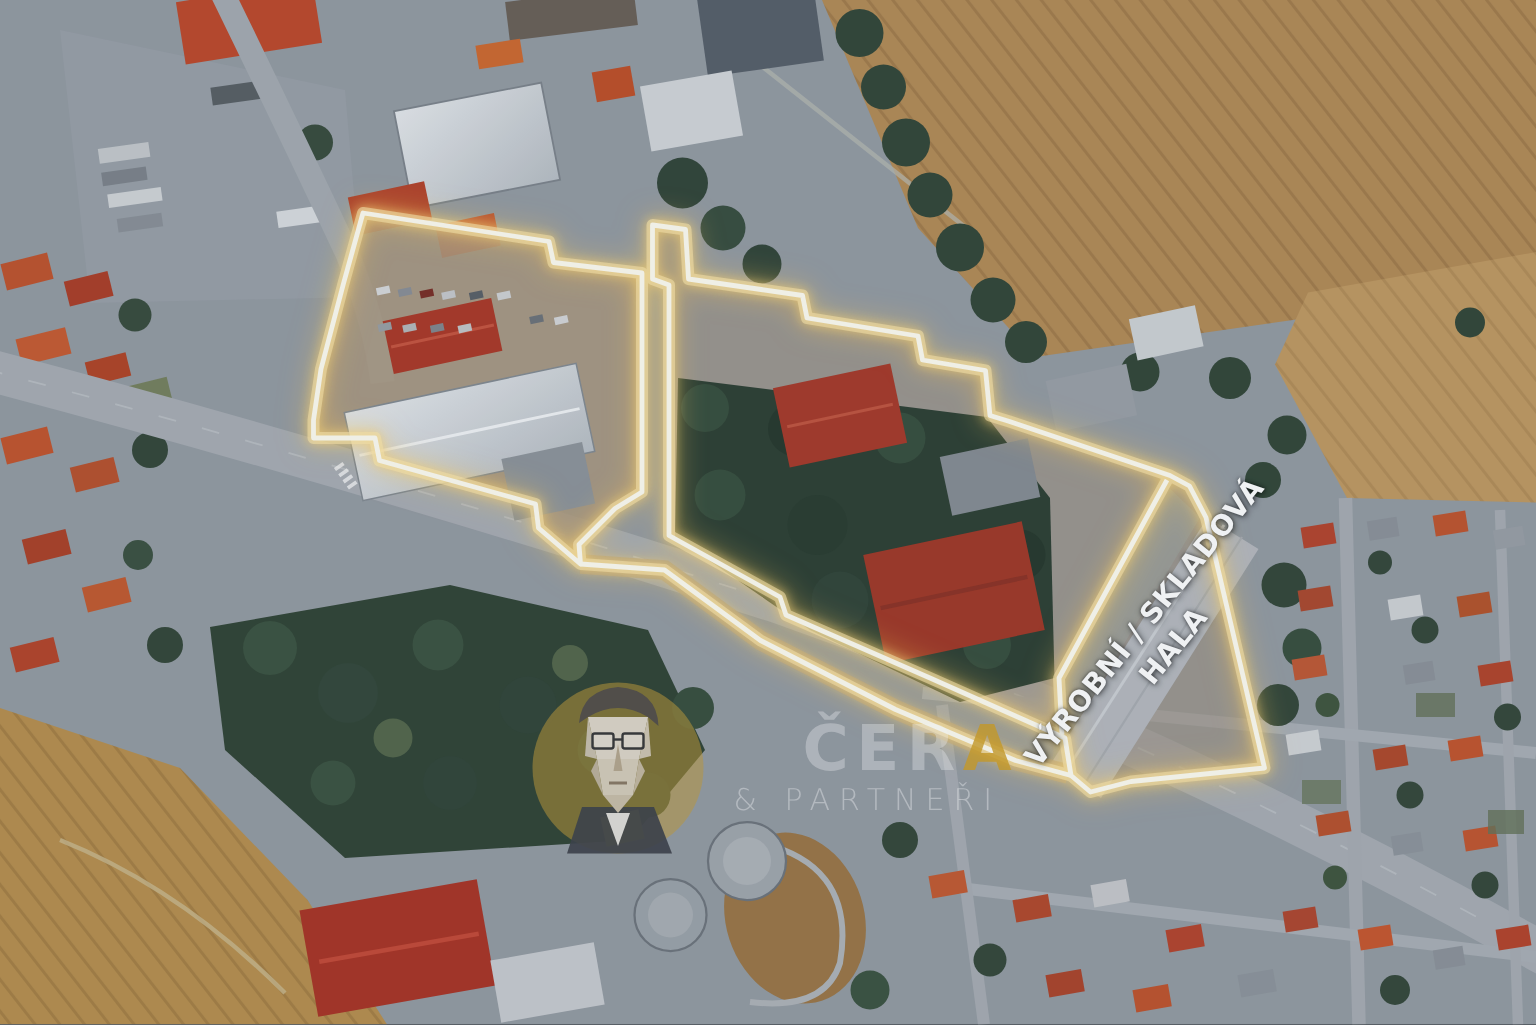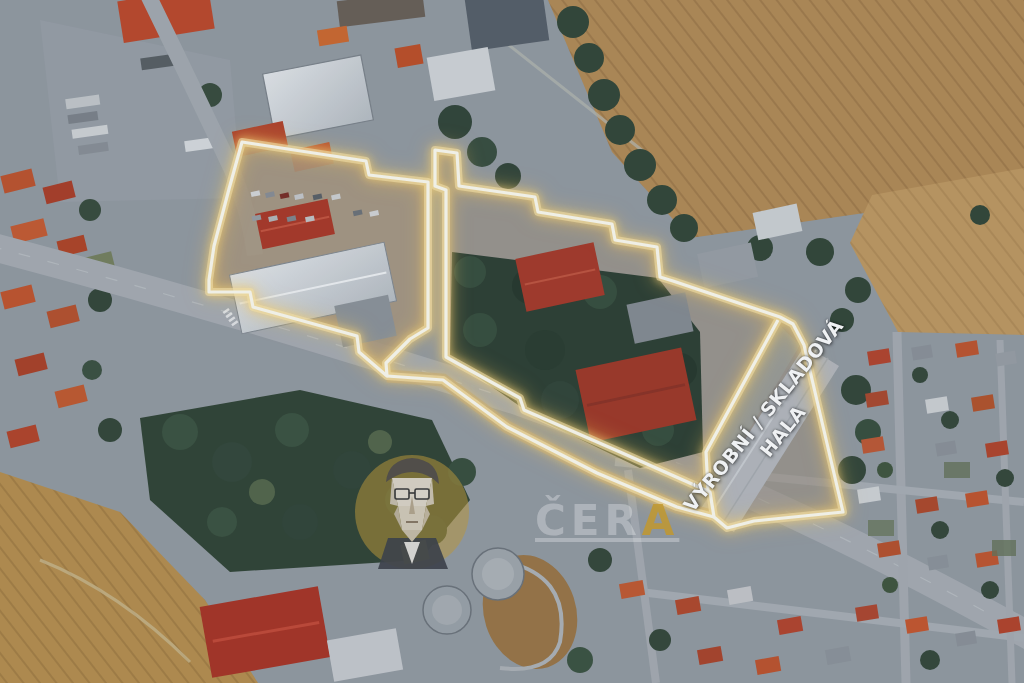--- a/index.html
+++ b/index.html
@@ -3,22 +3,22 @@
 <meta charset="utf-8">
 <style>
   html,body{margin:0;padding:0;background:#20262c;}
   #photo{position:relative;width:1024px;height:683px;overflow:hidden;
          font-family:"DejaVu Sans","Liberation Sans",sans-serif;background:#929aa1;}
   #photo svg{position:absolute;left:0;top:0;}
   .glowline{filter:drop-shadow(0 0 4px rgba(255,216,120,.95)) drop-shadow(0 0 9px rgba(255,205,90,.6));}
   .hall-label{position:absolute;left:773px;top:423px;transform:translate(-50%,-50%) rotate(-51deg);
       text-align:center;color:#fff;font-weight:800;font-size:19px;line-height:1.3;letter-spacing:.5px;
       text-shadow:0 1px 4px rgba(0,0,0,.65),0 0 2px rgba(0,0,0,.4);white-space:nowrap;}
-  .wm-brand{position:absolute;left:535px;top:496px;font-size:42px;font-weight:700;letter-spacing:5px;
-      color:rgba(255,255,255,.34);white-space:nowrap;text-decoration:underline;}
+  .wm-brand{position:absolute;left:535px;top:474px;font-size:42px;font-weight:700;letter-spacing:5px;
+      color:rgba(255,255,255,.34);white-space:nowrap;}
   .wm-brand .gold{color:rgba(207,160,40,.82);}
   .wm-partners{position:absolute;left:489px;top:521px;font-size:20px;font-weight:300;letter-spacing:6px;
       color:rgba(255,255,255,.40);white-space:nowrap;}
   .tint{position:absolute;left:0;top:0;width:100%;height:100%;background:rgba(30,50,85,.07);pointer-events:none;}
 </style>
 </head>
 <body>
 
 <div id="photo">
 <svg width="1024" height="683" viewBox="0 0 1024 683">
@@ -290,15 +290,16 @@
     <line x1="-6" y1="10" x2="6" y2="10" stroke="#8a7a66" stroke-width="2"></line>
   </g>
 </svg>
 
 <div class="hall-label">
   <div>VÝROBNÍ / SKLADOVÁ</div>
   <div>HALA</div>
 </div>
 
 <div class="wm-brand"><span>ČER</span><span class="gold">A</span></div>
+<div class="wm-partners">&amp; PARTNEŘI</div>
 
 <div class="tint"></div>
 </div>
 
 </body></html>

